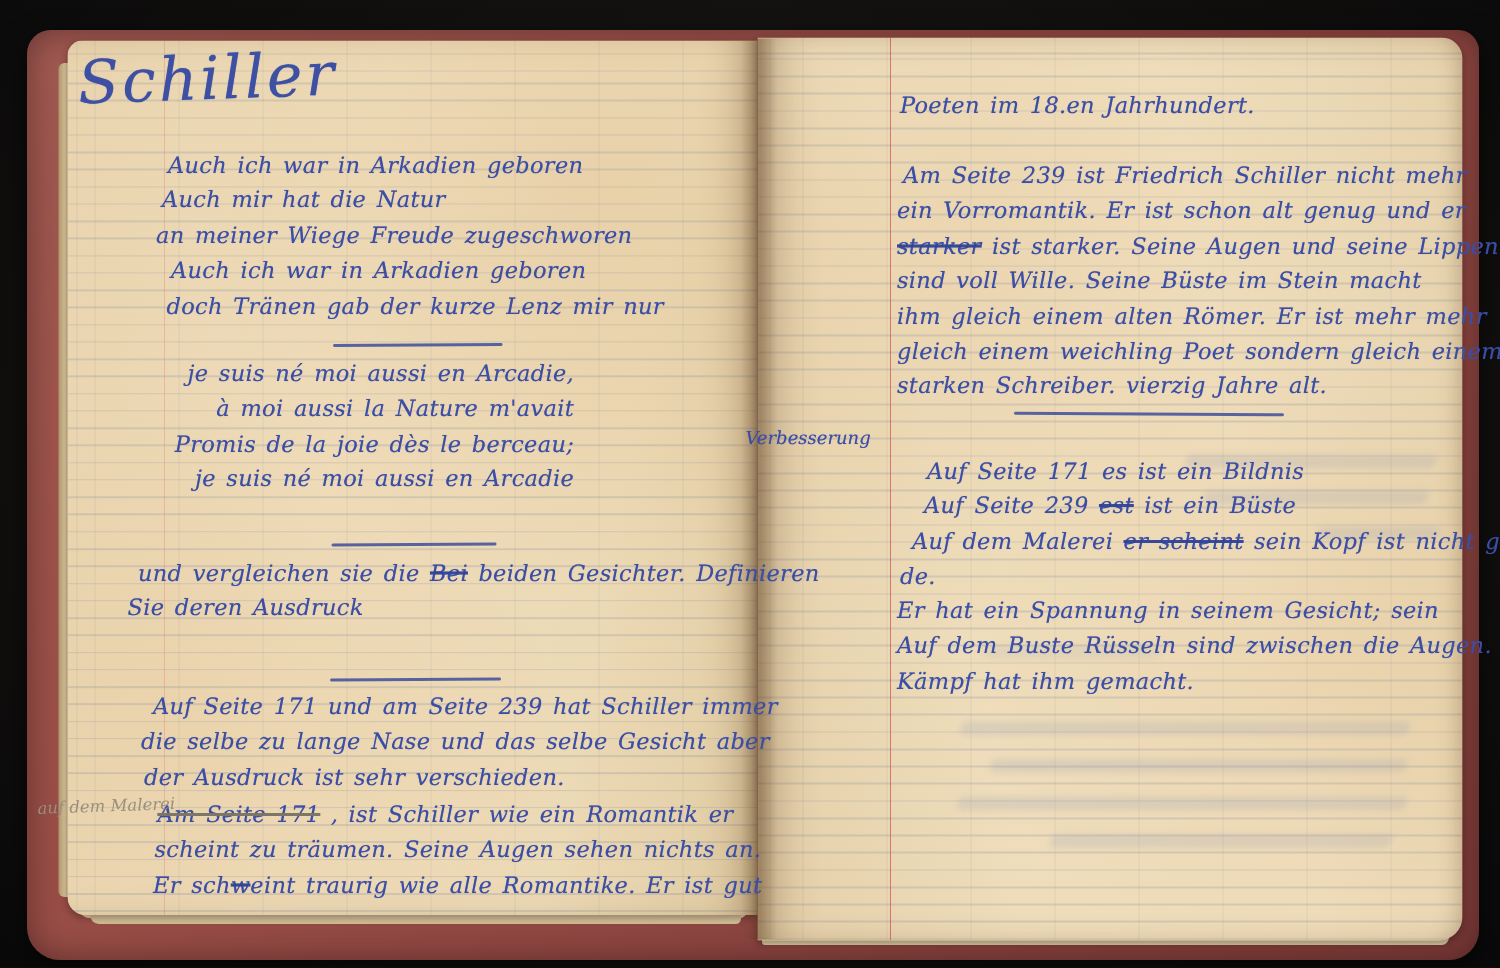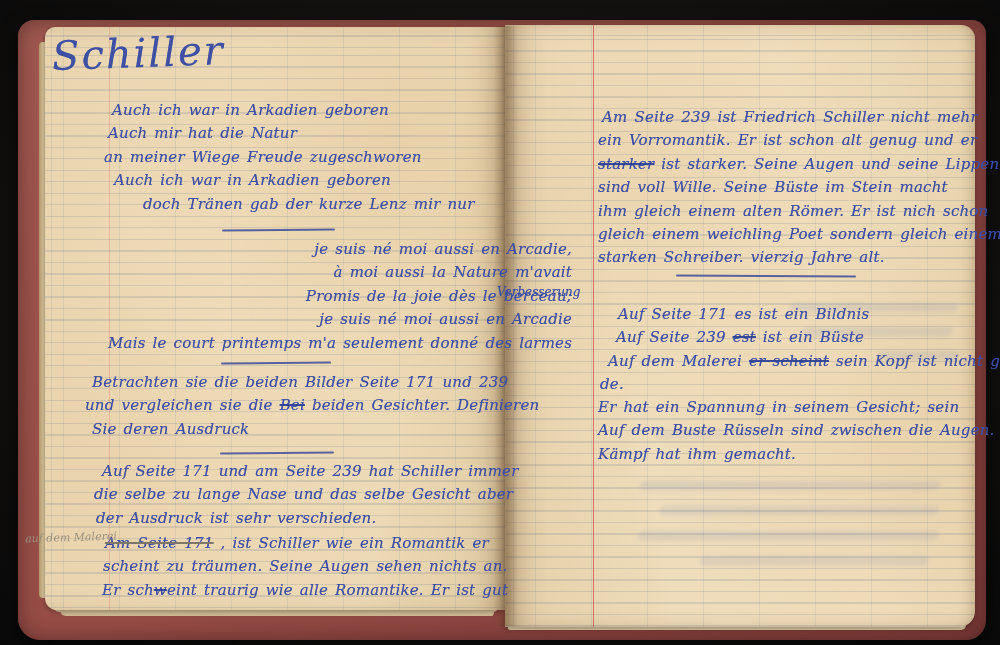--- a/index.html
+++ b/index.html
@@ -60,21 +60,21 @@
          white-space:nowrap;text-shadow:0 0 .5px rgba(59,78,166,.55);}
   .ink-rule{position:absolute;height:2px;background:#41529c;border-radius:2px;opacity:.88;transform:rotate(-.4deg);}
   .r1{left:222px;top:229px;width:113px;}
   .r2{left:221px;top:362px;width:110px;}
   .r3{left:220px;top:452px;width:114px;}
   .r4{left:676px;top:275px;width:180px;transform:rotate(.3deg);}
   
   .poem-de  .hand-line:nth-child(1){margin-left:8px;}
   .poem-de  .hand-line:nth-child(2){margin-left:4px;}
   .poem-de  .hand-line:nth-child(4){margin-left:10px;}
-  .poem-de  .hand-line:nth-child(5){margin-left:7px;padding-left:32px;}
+  .poem-de  .hand-line:nth-child(5){margin-left:7px;}
   .poem-fr  .hand-line:nth-child(1){margin-left:25px;}
   .poem-fr  .hand-line:nth-child(2){}
   .poem-fr  .hand-line:nth-child(4){margin-left:2px;}
   .poem-fr  .hand-line:nth-child(5){margin-left:8px;}
   .p-betr   .hand-line:nth-child(1){margin-left:7px;}
   .p-betr   .hand-line:nth-child(3){margin-left:7px;}
   .p-auf    .hand-line:nth-child(1){margin-left:8px;}
   .p-auf    .hand-line:nth-child(3){margin-left:2px;}
   .p-am     .hand-line:nth-child(1){margin-left:3px;}
   .p-am     .hand-line:nth-child(2){margin-left:1px;}
@@ -126,49 +126,48 @@
       <div class="hand-line"><span>an meiner Wiege Freude zugeschworen</span></div>
       <div class="hand-line"><span>Auch ich war in Arkadien geboren</span></div>
       <div class="hand-line"><span>doch Tränen gab der kurze Lenz mir nur</span></div>
     </div>
   <div class="ink-rule r1"></div>
   <div class="block poem-fr" style="left:100px;top:238px;text-align:right;">
       <div class="hand-line"><span>je suis né moi aussi en Arcadie,</span></div>
       <div class="hand-line"><span>à moi aussi la Nature m'avait</span></div>
       <div class="hand-line"><span>Promis de la joie dès le berceau;</span></div>
       <div class="hand-line"><span>je suis né moi aussi en Arcadie</span></div>
-      <div class="hand-line"><span>Mais le court printemps m'a seulement donné des larmes</span></div>
     </div>
   <div class="ink-rule r2"></div>
   <div class="block p-betr" style="left:85px;top:371px;">
-      <div class="hand-line"><span>Betrachten sie die beiden Bilder Seite 171 und 239</span></div>
       <div class="hand-line"><span>und vergleichen sie die </span><span class="s1">Bei</span><span> beiden Gesichter. Definieren</span></div>
       <div class="hand-line"><span>Sie deren Ausdruck</span></div>
     </div>
   <div class="ink-rule r3"></div>
   <div class="block p-auf" style="left:94px;top:460px;">
       <div class="hand-line"><span>Auf Seite 171 und am Seite 239 hat Schiller immer</span></div>
       <div class="hand-line"><span>die selbe zu lange Nase und das selbe Gesicht aber</span></div>
       <div class="hand-line"><span>der Ausdruck ist sehr verschieden.</span></div>
     </div>
   <div class="block p-am" style="left:102px;top:532px;">
       <div class="hand-line"><span class="s2">Am Seite 171</span><span> , ist Schiller wie ein Romantik er</span></div>
       <div class="hand-line"><span>scheint zu träumen. Seine Augen sehen nichts an.</span></div>
       <div class="hand-line"><span>Er sch</span><span class="s1">w</span><span>eint traurig wie alle Romantike. Er ist gut</span></div>
     </div>
   <div class="margin-note">auf dem Malerei</div>
 
   <div class="block rp1" style="left:600px;top:59px;">
+      <div class="hand-line"><span>Poeten im 18.en Jahrhundert.</span></div>
     </div>
   <div class="block rp2" style="left:598px;top:106px;">
       <div class="hand-line"><span>Am Seite 239 ist Friedrich Schiller nicht mehr</span></div>
       <div class="hand-line"><span>ein Vorromantik. Er ist schon alt genug und er</span></div>
       <div class="hand-line"><span class="s1">starker</span><span> ist starker. Seine Augen und seine Lippen</span></div>
       <div class="hand-line"><span>sind voll Wille. Seine Büste im Stein macht</span></div>
-      <div class="hand-line"><span>ihm gleich einem alten Römer. Er ist nich schon</span></div>
+      <div class="hand-line"><span>ihm gleich einem alten Römer. Er ist mehr mehr</span></div>
       <div class="hand-line"><span>gleich einem weichling Poet sondern gleich einem</span></div>
       <div class="hand-line"><span>starken Schreiber. vierzig Jahre alt.</span></div>
     </div>
   <div class="ink-rule r4"></div>
   <div class="verb-heading">Verbesserung</div>
   <div class="block verb" style="left:598px;top:303px;">
       <div class="hand-line"><span>Auf Seite 171 es ist ein Bildnis</span></div>
       <div class="hand-line"><span>Auf Seite 239 </span><span class="s1">est</span><span> ist ein Büste</span></div>
       <div class="hand-line"><span>Auf dem Malerei </span><span class="s1">er scheint</span><span> sein Kopf ist nicht gera</span></div>
       <div class="hand-line"><span>de.</span></div>

